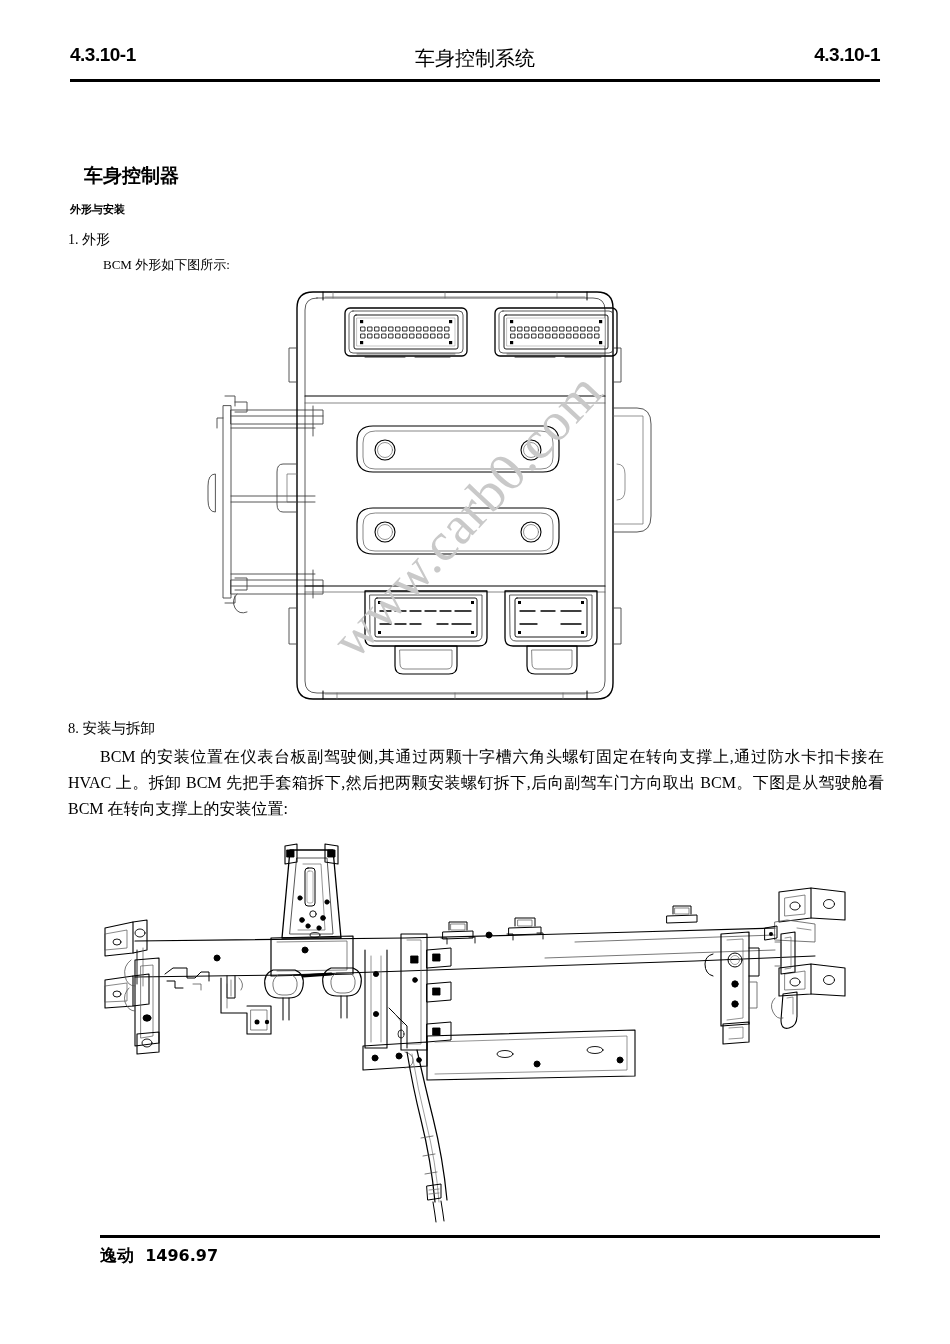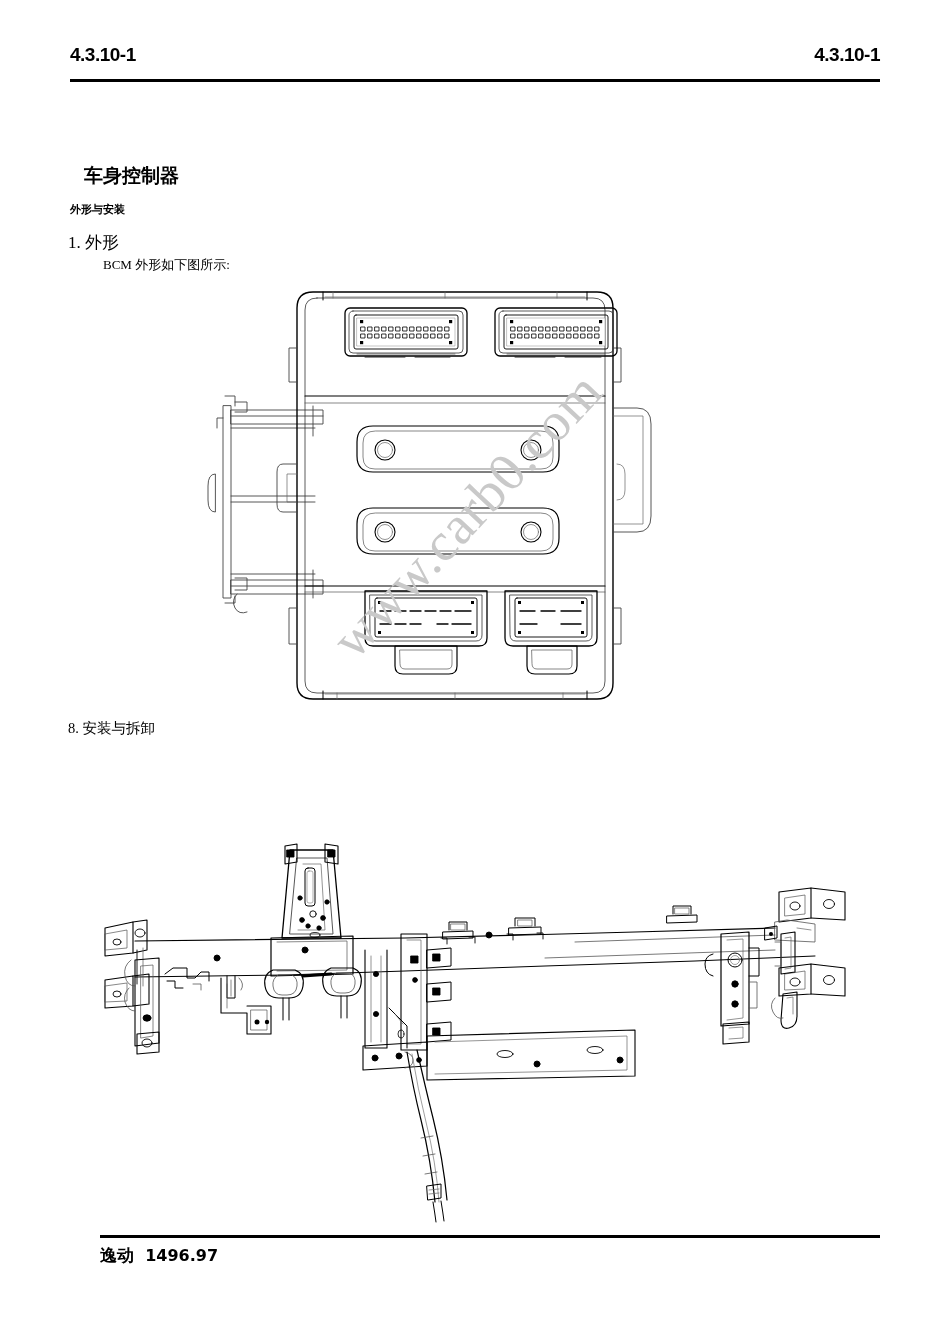--- a/index.html
+++ b/index.html
@@ -43,21 +43,21 @@
     font-size:19px;font-weight:bold;
     font-family:Liberation Sans, sans-serif;
   }
   .h-sub2{
     position:absolute;left:70px;top:202px;
     font-size:11px;font-weight:bold;
     font-family:"DejaVu Sans","Liberation Sans",sans-serif;
   }
   .item1{
     position:absolute;left:68px;top:231px;
-    font-size:17px;
+    font-size:14px;
   }
   .item1-body{
     position:absolute;left:103px;top:256px;
     font-size:13px;
   }
   .item2{
     position:absolute;left:68px;top:719px;
     font-size:14.5px;
   }
   .para{
@@ -98,20 +98,21 @@
     letter-spacing:1px;
   }
 </style>
 </head>
 <body>
 
 <div class="page">
 
   <div class="header">
     <div class="hdr-left">4.3.10-1</div>
+    <div class="hdr-center">车身控制系统</div>
     <div class="hdr-right">4.3.10-1</div>
   </div>
   <div class="rule-top"></div>
 
   <div class="h-sub">车身控制器</div>
   <div class="h-sub2">外形与安装</div>
 
   <div class="item1">1. 外形</div>
   <div class="item1-body">BCM 外形如下图所示:</div>
 
@@ -324,20 +325,21 @@
       </g>
 
     </svg>
   </div>
 
   <div class="watermark">
     <span>www.carb0.com</span>
   </div>
 
   <div class="item2">8. 安装与拆卸</div>
+  <div class="para"><span class="indent"></span><span>BCM 的安装位置在仪表台板副驾驶侧,其通过两颗十字槽六角头螺钉固定在转向支撑上,通过防水卡扣卡接在 HVAC 上。拆卸 BCM 先把手套箱拆下,然后把两颗安装螺钉拆下,后向副驾车门方向取出 BCM。下图是从驾驶舱看 BCM 在转向支撑上的安装位置:</span></div>
 
   <div class="fig-beam">
     <svg viewBox="0 0 810 385" xmlns="http://www.w3.org/2000/svg" fill="none" stroke="#000" stroke-width="1" stroke-linecap="round" stroke-linejoin="round">
 
       <path d="M60 103 L330 100 L450 97 L560 94 L700 90" stroke-width="1.2"></path>
       <path d="M60 139 L210 137 L330 133 L470 128 L620 123 L740 118" stroke-width="1"></path>
       <path d="M500 104 L700 97" stroke="#555" stroke-width="0.8"></path>
       <path d="M470 120 L700 112" stroke="#555" stroke-width="0.8"></path>
 
       <g>

